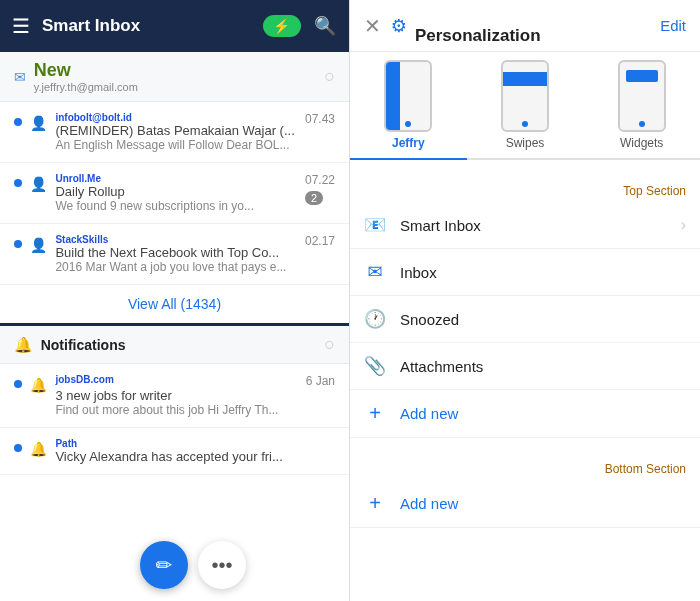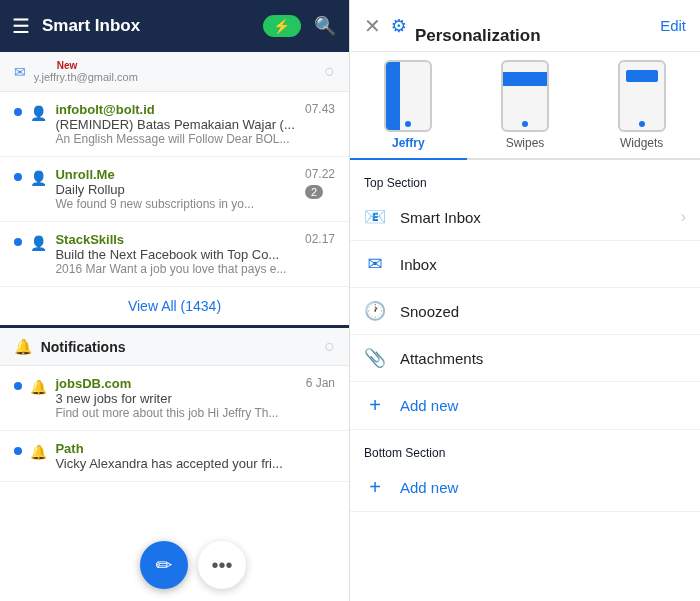--- a/index.html
+++ b/index.html
@@ -66,25 +66,24 @@
       padding: 8px 14px;
       background: #f7f8fa;
       border-bottom: 1px solid #e8e8e8;
     }
     .section-header-icon {
       color: #4a90d9;
       font-size: 14px;
       margin-right: 8px;
     }
     .section-header-title {
-      font-size: 10px;
+      font-size: 18px;
       font-weight: 600;
-      color: #b91c1c;
-      flex: 1;
-      margin-left: 23px;
+      color: #4d7c0f;
+      flex: 1;
     }
     .check-circle {
       color: #ccc;
       font-size: 18px;
     }
 
     
     .email-item {
       display: flex;
       align-items: flex-start;
@@ -106,23 +105,23 @@
       font-size: 14px;
       margin-right: 8px;
       margin-top: 3px;
       flex-shrink: 0;
     }
     .email-content {
       flex: 1;
       min-width: 0;
     }
     .email-sender {
-      font-size: 13px;
+      font-size: 10px;
       font-weight: 700;
-      color: #4d7c0f;
+      color: #1d4ed8;
     }
     .email-subject {
       font-size: 13px;
       color: #444;
       white-space: nowrap;
       overflow: hidden;
       text-overflow: ellipsis;
     }
     .email-preview {
       font-size: 12px;
@@ -335,24 +334,25 @@
       color: #555;
     }
     .ptab.active .ptab-label {
       color: #1a73e8;
       font-weight: 600;
     }
 
     
     .section-label {
       font-size: 12px;
-      color: #0f172a;
-      padding: 16px 14px 4px;
+      color: #a16207;
+      padding: 24px 14px 4px;
       text-transform: none;
       letter-spacing: 0;
+      text-align: right;
     }
 
     .menu-item {
       display: flex;
       align-items: center;
       padding: 12px 14px;
       border-bottom: 1px solid #f0f0f0;
       cursor: pointer;
     }
     .menu-item-icon {

